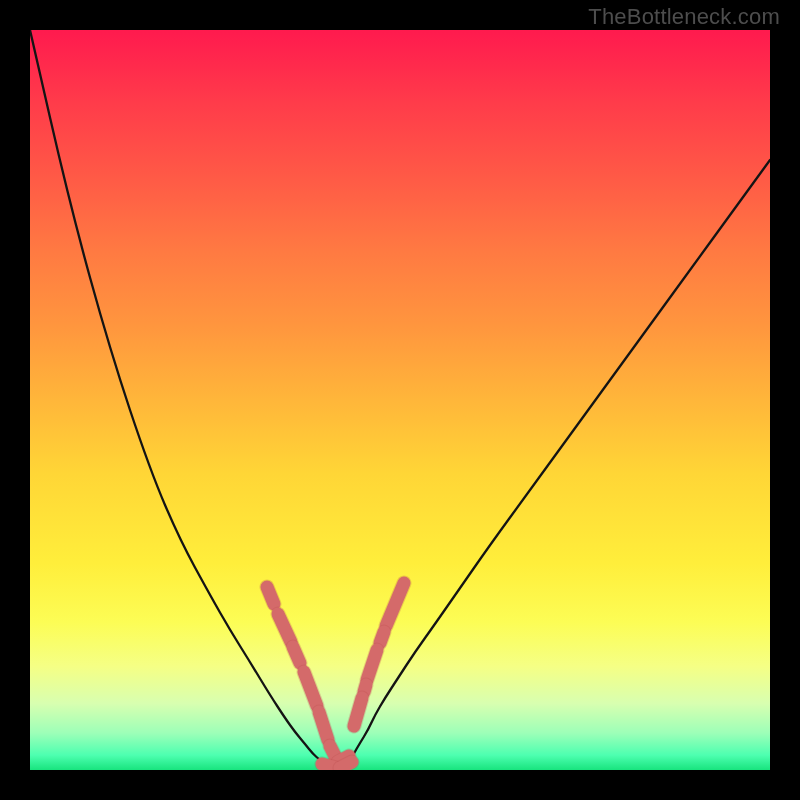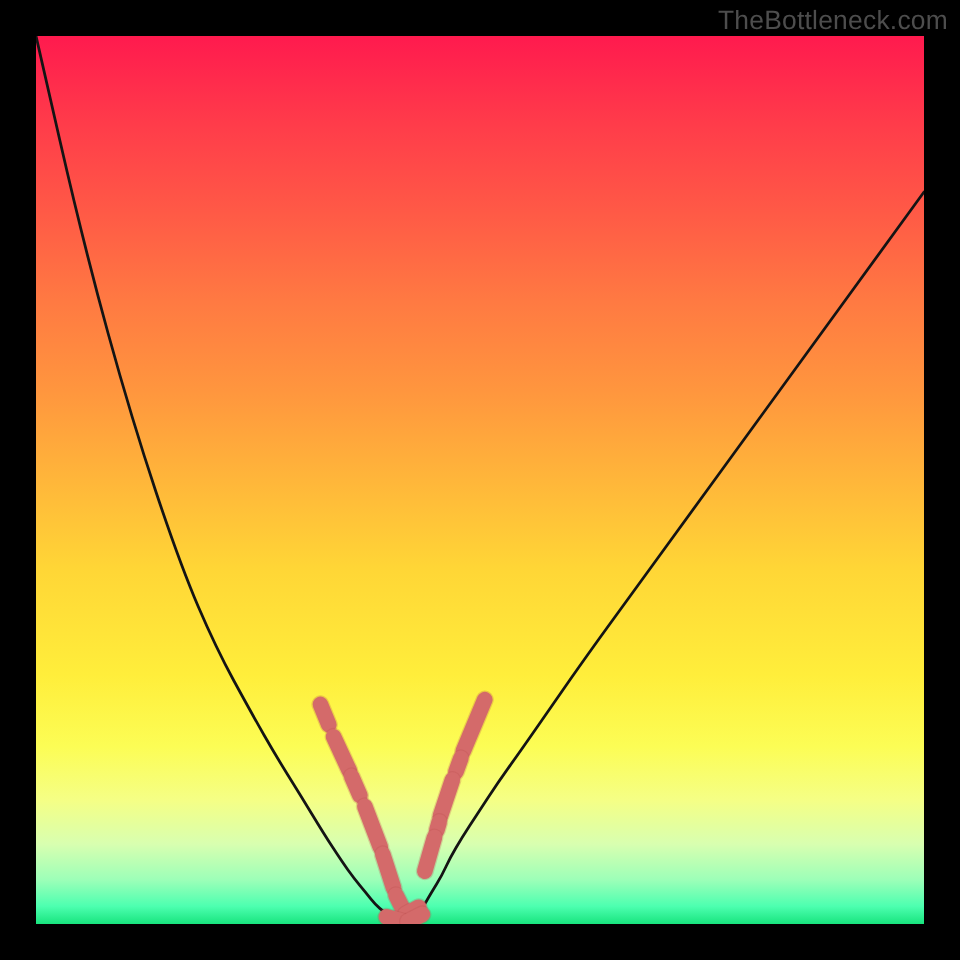--- a/index.html
+++ b/index.html
@@ -35,21 +35,21 @@
       #fcfd55 80%,
       #f5ff85 86%,
       #d8ffb0 91%,
       #9dffb8 95%,
       #4dffb0 98%,
       #18e47e 100%);
   }
   .watermark {
     position: absolute;
     top: 4px;
-    right: 10px;
+    right: 20px;
     color: #4d4d4d;
     font-size: 22px;
     font-weight: 500;
     letter-spacing: 0.2px;
     user-select: none;
   }
   svg.curves {
     position: absolute;
     inset: 0;
     width: 100%;

